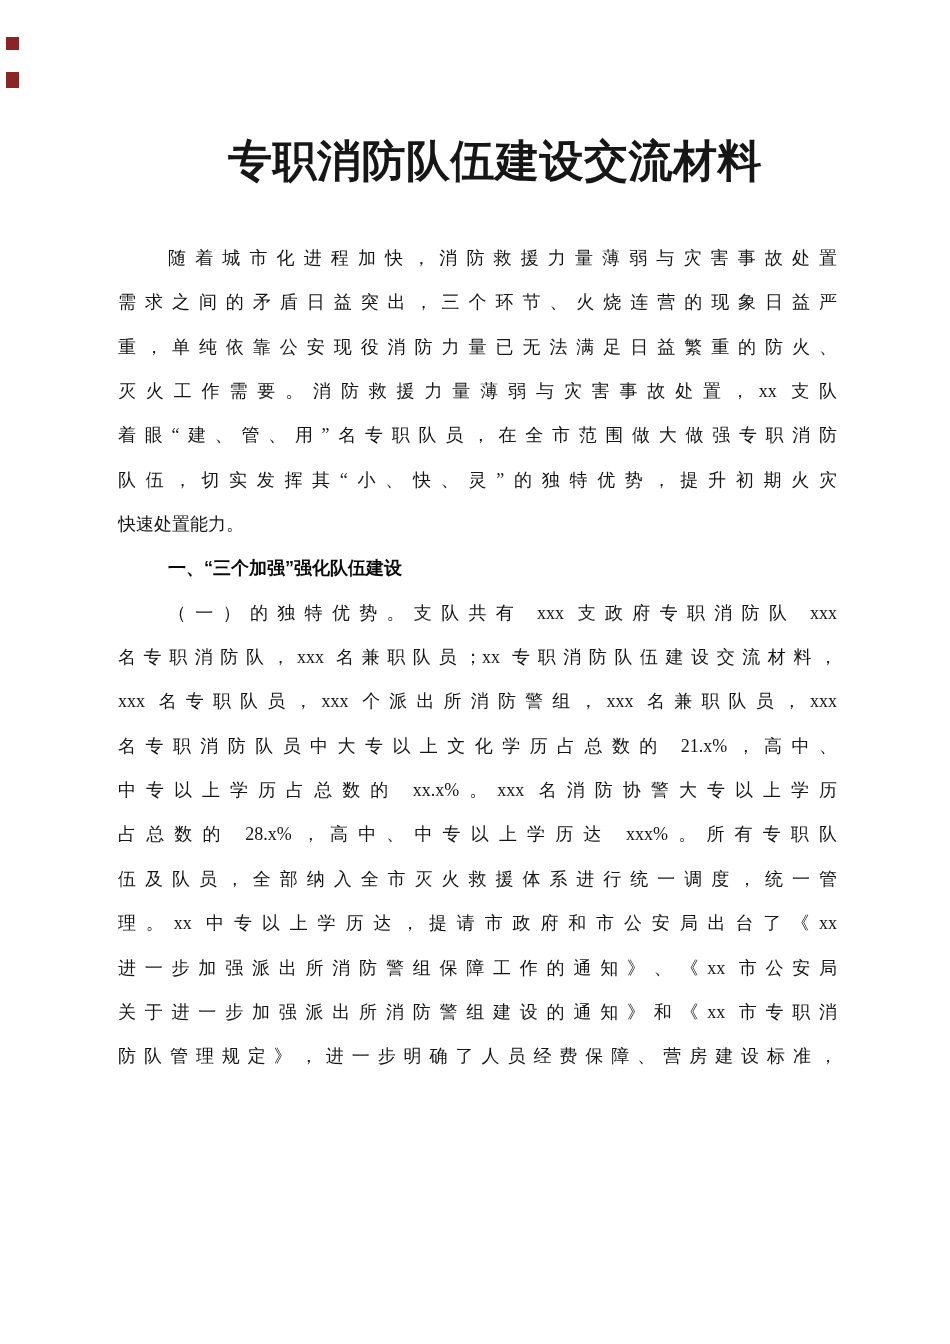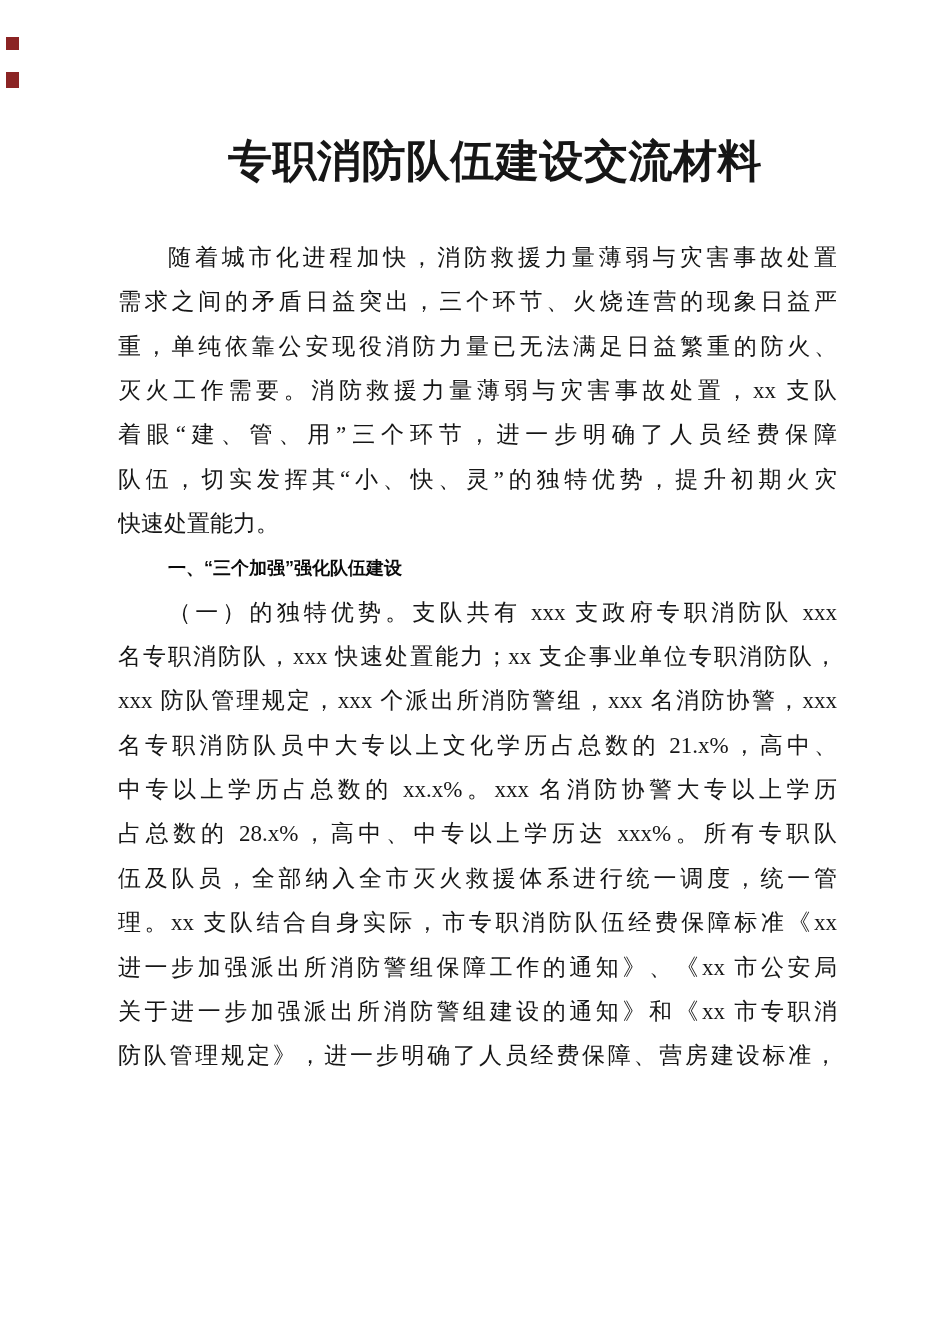--- a/index.html
+++ b/index.html
@@ -35,21 +35,21 @@
   }
   .doc-body {
     position: absolute;
     top: 236px;
     left: 118px;
     width: 719px;
   }
   .line {
     height: 44.35px;
     line-height: 44.35px;
-    font-size: 23px;
+    font-size: 18px;
     text-align: justify;
     text-align-last: justify;
     overflow: hidden;
   }
   .line.no-justify {
     text-align: center;
     text-align-last: left;
   }
   .line.indent { text-indent: 50px; }
   .line.heading {
@@ -66,29 +66,29 @@
   <div class="marker m1" style="background: rgb(139, 36, 36);"></div>
   <div class="marker m2" style="background: rgb(139, 36, 36);"></div>
 
   <div class="doc-title">专职消防队伍建设交流材料</div>
 
   <div class="doc-body">
       <div class="line indent">随着城市化进程加快，消防救援力量薄弱与灾害事故处置</div>
       <div class="line">需求之间的矛盾日益突出，三个环节、火烧连营的现象日益严</div>
       <div class="line">重，单纯依靠公安现役消防力量已无法满足日益繁重的防火、</div>
       <div class="line">灭火工作需要。消防救援力量薄弱与灾害事故处置，xx 支队</div>
-      <div class="line">着眼“建、管、用”三个环节，进一步明确了人员经费保障</div>
+      <div class="line">着眼“建、管、用”名专职队员，在全市范围做大做强专职消防</div>
       <div class="line">队伍，切实发挥其“小、快、灵”的独特优势，提升初期火灾</div>
       <div class="line no-justify">快速处置能力。</div>
       <div class="line heading indent no-justify">一、“三个加强”强化队伍建设</div>
       <div class="line indent">（一）的独特优势。支队共有 xxx 支政府专职消防队 xxx</div>
-      <div class="line">名专职消防队，xxx 快速处置能力；xx 支企事业单位专职消防队，</div>
-      <div class="line">xxx 防队管理规定，xxx 个派出所消防警组，xxx 名消防协警，xxx</div>
+      <div class="line">名专职消防队，xxx 名兼职队员；xx 专职消防队伍建设交流材料，</div>
+      <div class="line">xxx 名专职队员，xxx 个派出所消防警组，xxx 名兼职队员，xxx</div>
       <div class="line">名专职消防队员中大专以上文化学历占总数的 21.x%，高中、</div>
       <div class="line">中专以上学历占总数的 xx.x%。xxx 名消防协警大专以上学历</div>
       <div class="line">占总数的 28.x%，高中、中专以上学历达 xxx%。所有专职队</div>
       <div class="line">伍及队员，全部纳入全市灭火救援体系进行统一调度，统一管</div>
-      <div class="line">理。xx 支队结合自身实际，市专职消防队伍经费保障标准《xx</div>
+      <div class="line">理。xx 中专以上学历达，提请市政府和市公安局出台了《xx</div>
       <div class="line">进一步加强派出所消防警组保障工作的通知》、《xx 市公安局</div>
       <div class="line">关于进一步加强派出所消防警组建设的通知》和《xx 市专职消</div>
       <div class="line">防队管理规定》，进一步明确了人员经费保障、营房建设标准，</div>
     </div>
 </div>
 
 </body></html>

